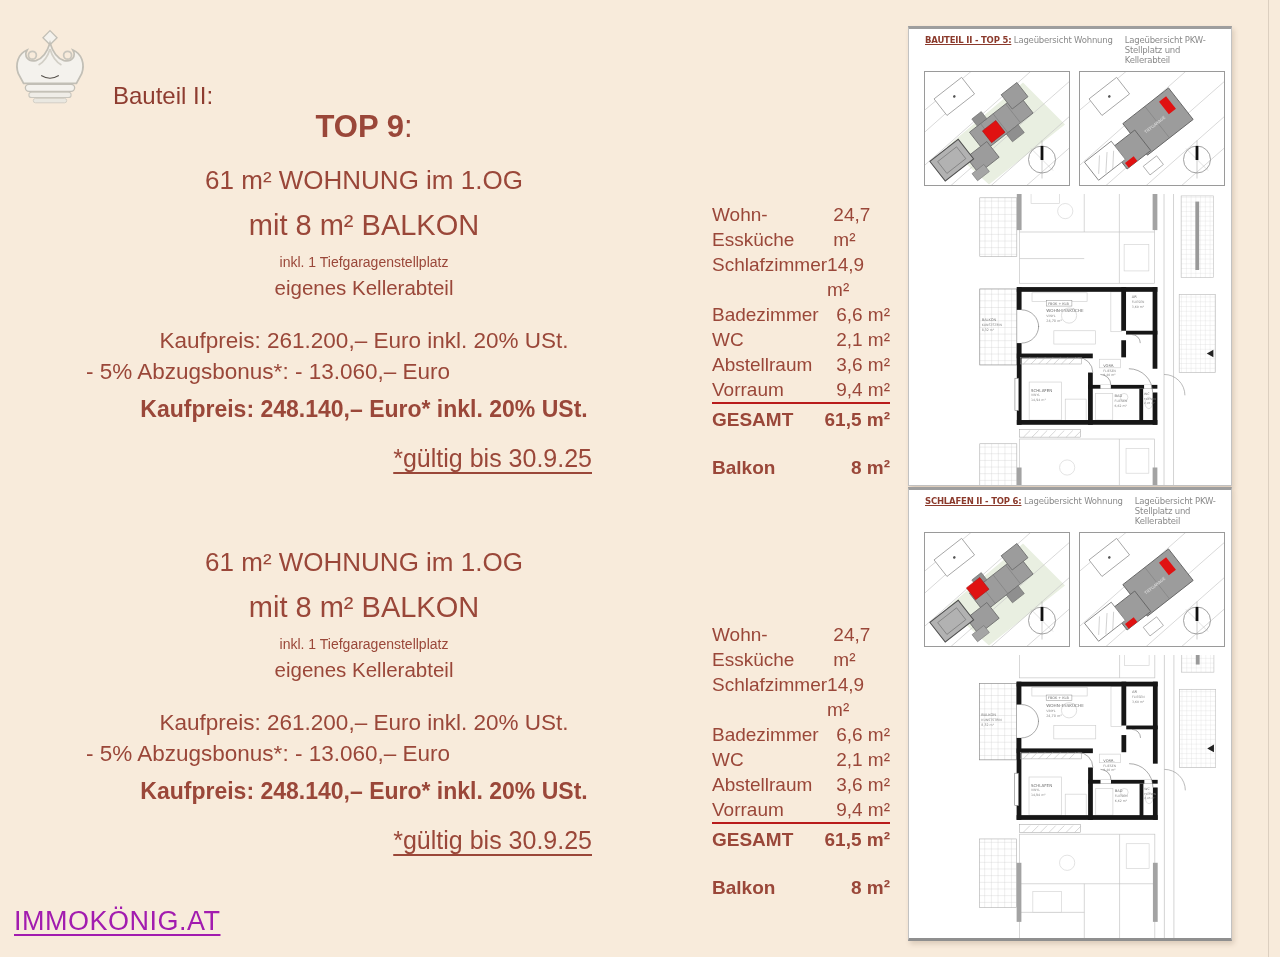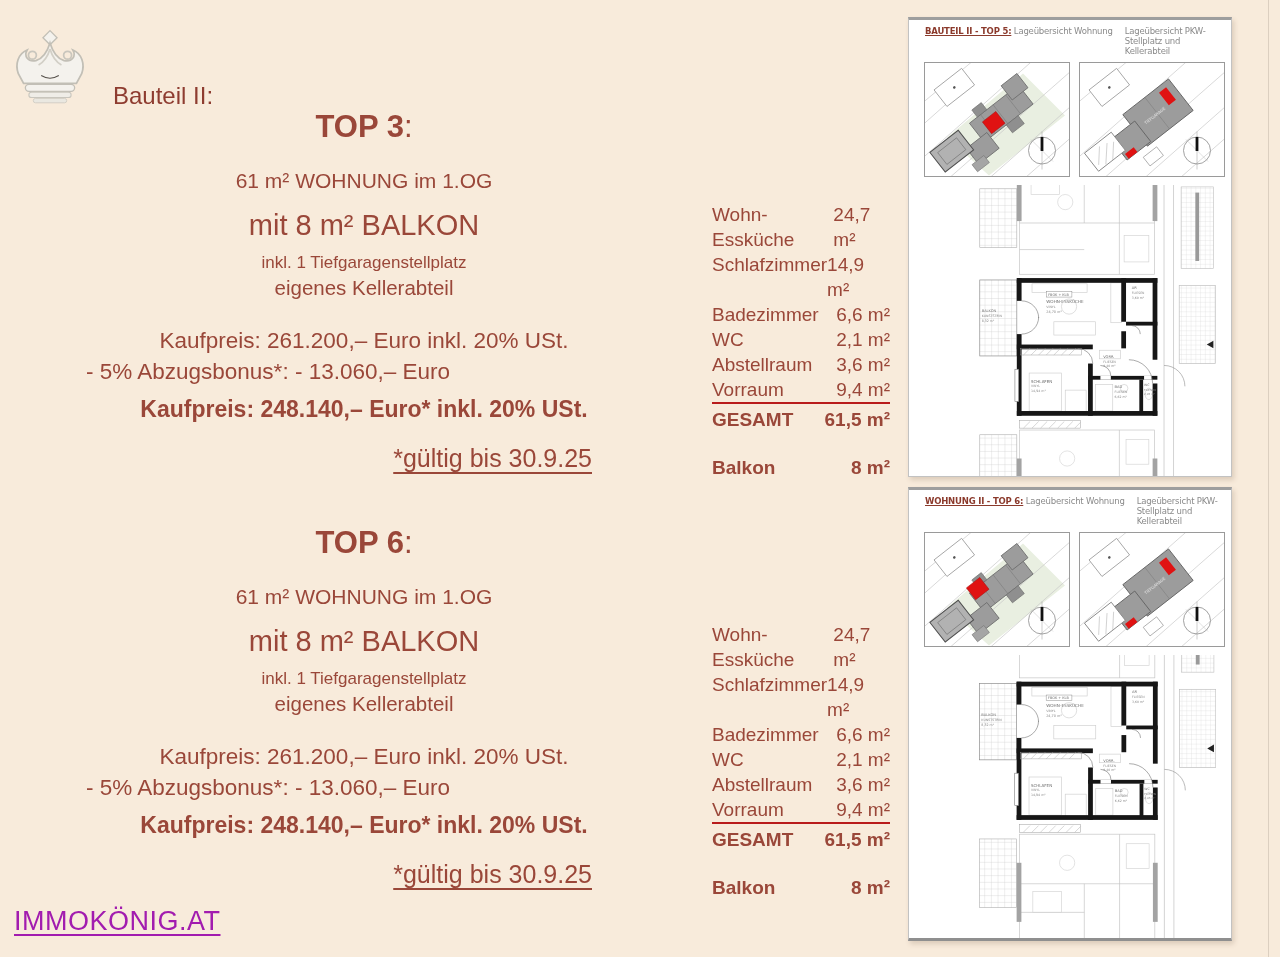--- a/index.html
+++ b/index.html
@@ -13,23 +13,23 @@
 
   
   .logo{position:absolute;left:6px;top:26px;width:88px;height:92px;}
 
   .brand-label{position:absolute;left:113px;top:82px;font-size:24px;font-weight:normal;color:#8e3c30;}
 
   
   .listing{position:absolute;left:72px;width:584px;color:#9a4739;text-align:center;}
   .listing .title{font-size:31px;line-height:34px;}
   .listing .title .t-bold{font-weight:bold;}
-  .listing .sub1{font-size:21px;line-height:33px;margin-top:20px;}
+  .listing .sub1{font-size:26px;line-height:33px;margin-top:20px;}
   .listing .sub2{font-size:29px;line-height:33px;margin-top:12px;}
-  .listing .det1{font-size:17px;line-height:23px;margin-top:9px;}
+  .listing .det1{font-size:14px;line-height:23px;margin-top:9px;}
   .listing .det2{font-size:20.5px;line-height:23px;margin-top:2px;}
   .listing .p1{font-size:22.5px;line-height:26px;margin-top:29px;}
   .listing .p2{font-size:22.5px;line-height:26px;margin-top:5px;text-align:left;padding-left:14px;}
   .listing .p3{font-size:23px;line-height:27px;margin-top:11px;font-weight:bold;}
   .listing .val{font-size:25px;line-height:25px;margin-top:23px;text-align:right;padding-right:64px;
     text-decoration:underline;text-underline-offset:5px;text-decoration-thickness:1.5px;}
   .top5{top:110px;}
   .top6{top:526px;}
 
   
@@ -38,21 +38,21 @@
   .rooms-top6{top:622px;}
   .rrow{display:flex;justify-content:space-between;line-height:25px;}
   .r-underline{border-bottom:2px solid #b91c1c;}
   .r-total{font-weight:bold;margin-top:3px;align-items:center;}
   .r-balcony{font-weight:bold;margin-top:23px;}
 
   
   .panel{position:absolute;left:908px;width:322px;background:#fff;overflow:hidden;
     border:1px solid #c2c2c2;border-top:3px solid #9e9e9e;
     box-shadow:2px 3px 5px rgba(90,60,40,.18);}
-  .panel-top5{top:17px;height:456px;}
+  .panel-top5{top:26px;height:456px;}
   .panel-top6{top:487px;height:448px;border-bottom:3px solid #8f8f8f;}
   .panel-head{display:flex;justify-content:space-between;align-items:flex-start;
     padding:7px 12px 4px 16px;font-size:8.5px;line-height:1.15;color:#8a8a8a;
     font-family:"DejaVu Sans",sans-serif;letter-spacing:-0.2px;}
   .ph-left{white-space:nowrap;}
   .ph-right{text-align:left;padding-left:12px;}
   .ph-bold{color:#8b3a2c;font-weight:bold;text-decoration:underline;}
   .maps{display:flex;gap:9px;padding:2px 10px 0 15px;}
   .mapbox{width:144px;height:113px;border:1px solid #9a9a9a;background:#fff;flex:none;}
   .planview{display:block;margin:8px auto 0;}
@@ -288,21 +288,21 @@
 
 <div>
 
   <svg class="logo" viewBox="0 0 100 100">
       <use href="#crown"></use>
     </svg>
 
   <div class="brand-label">Bauteil II:</div>
 
   <section class="listing top5">
-    <div class="title"><span class="t-bold">TOP 3</span><span>:</span></div>
+    <div class="title"><span class="t-bold">TOP 9</span><span>:</span></div>
     <div class="sub1">61 m² WOHNUNG im 1.OG</div>
     <div class="sub2">mit 8 m² BALKON</div>
     <div class="det1">inkl. 1 Tiefgaragenstellplatz</div>
     <div class="det2">eigenes Kellerabteil</div>
     <div class="p1">Kaufpreis: 261.200,– Euro inkl. 20% USt.</div>
     <div class="p2">- 5% Abzugsbonus*: - 13.060,– Euro</div>
     <div class="p3">Kaufpreis: 248.140,– Euro* inkl. 20% USt.</div>
     <div class="val">*gültig bis 30.9.25</div>
   </section>
 
@@ -353,21 +353,20 @@
       <svg class="mapbox" viewBox="0 0 144 112">
           <use href="#map-pkw"></use>
         </svg>
     </div>
     <svg class="planview" viewBox="0 42 306 318" width="292" height="302">
         <use href="#floorplan"></use>
       </svg>
   </div>
 
   <section class="listing top6">
-    <div class="title"><span class="t-bold">TOP 6</span><span>:</span></div>
     <div class="sub1">61 m² WOHNUNG im 1.OG</div>
     <div class="sub2">mit 8 m² BALKON</div>
     <div class="det1">inkl. 1 Tiefgaragenstellplatz</div>
     <div class="det2">eigenes Kellerabteil</div>
     <div class="p1">Kaufpreis: 261.200,– Euro inkl. 20% USt.</div>
     <div class="p2">- 5% Abzugsbonus*: - 13.060,– Euro</div>
     <div class="p3">Kaufpreis: 248.140,– Euro* inkl. 20% USt.</div>
     <div class="val">*gültig bis 30.9.25</div>
   </section>
 
@@ -401,21 +400,21 @@
         <span>61,5 m²</span>
       </div>
     <div class="rrow r-balcony">
         <span>Balkon</span>
         <span>8 m²</span>
       </div>
   </aside>
 
   <div class="panel panel-top6">
     <div class="panel-head">
-      <div class="ph-left"><span class="ph-bold">WOHNUNG II - TOP 6:</span> <span>Lageübersicht Wohnung</span></div>
+      <div class="ph-left"><span class="ph-bold">SCHLAFEN II - TOP 6:</span> <span>Lageübersicht Wohnung</span></div>
       <div class="ph-right">Lageübersicht PKW-Stellplatz und Kellerabteil</div>
     </div>
     <div class="maps">
       <svg class="mapbox" viewBox="0 0 144 112">
           <use href="#map-w6"></use>
         </svg>
       <svg class="mapbox" viewBox="0 0 144 112">
           <use href="#map-pkw"></use>
         </svg>
     </div>

